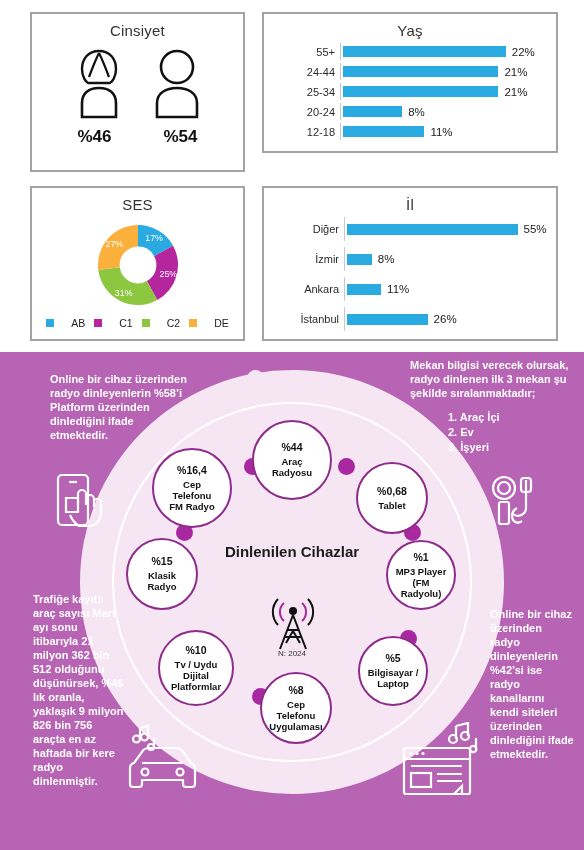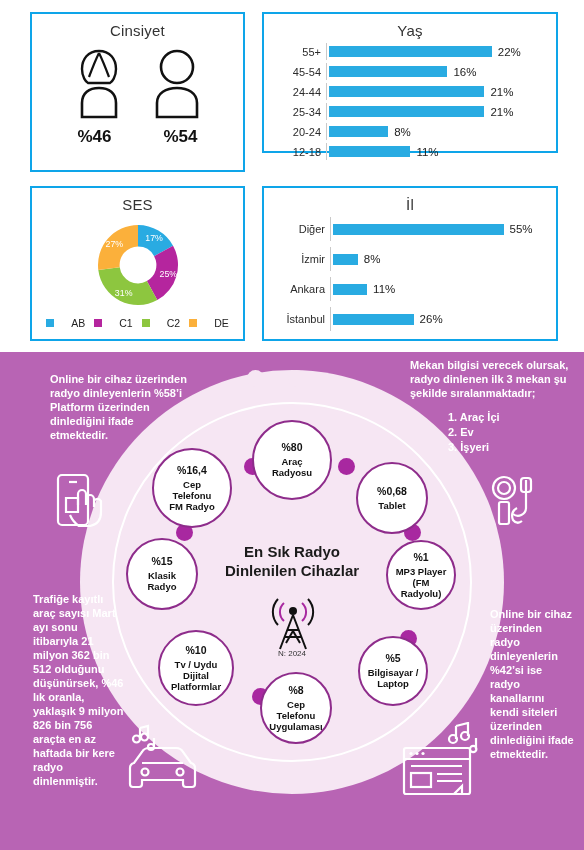--- a/index.html
+++ b/index.html
@@ -12,21 +12,21 @@
   }
 
   
   .stats-area {
     position: absolute; top: 0; left: 0;
     width: 584px; height: 352px;
     background: #ffffff;
   }
   .panel {
     position: absolute;
-    border: 2px solid #0ea5e9;
+    border: 2px solid #a3a3a3;
     background: #ffffff;
   }
   .panel-title {
     text-align: center;
     font-size: 15px;
     color: #333333;
     padding-top: 8px;
     letter-spacing: .2px;
   }
 
@@ -40,21 +40,21 @@
     display: flex; justify-content: center; gap: 26px;
     margin-top: 8px; font-size: 17px; font-weight: bold; color: #111;
   }
   .gender-pcts span { width: 60px; text-align: center; }
 
   
   #panel-yas { left: 262px; top: 12px; width: 296px; height: 141px; }
   #panel-il  { left: 262px; top: 186px; width: 296px; height: 155px; }
   #panel-ses { left: 30px; top: 186px; width: 215px; height: 155px; }
 
-  .barchart { padding: 4px 8px 4px 4px; }
+  .barchart { padding: 4px 8px 4px 18px; }
   .bar-row {
     display: flex; align-items: center;
     height: 17px; margin-bottom: 3px;
   }
   .bar-cat {
     width: 58px; text-align: right; padding-right: 5px;
     font-size: 11px; color: #2b2b2b; white-space: nowrap;
   }
   .bar-axis { width: 1px; background: #c9c9c9; align-self: stretch; }
   .bar-fill {
@@ -173,26 +173,20 @@
   </div>
 
   <div class="panel" id="panel-yas">
     <div class="panel-title">Yaş</div>
     <div class="barchart" id="age-bars">
         <div class="bar-row">
           <div class="bar-cat">55+</div>
           <div class="bar-axis"></div>
           <div class="bar-fill" style="width: 162.8px; background: rgb(41, 171, 226);"></div>
           <div class="bar-val">22%</div>
-        </div>
-        <div class="bar-row">
-          <div class="bar-cat">45-54</div>
-          <div class="bar-axis"></div>
-          <div class="bar-fill" style="width: 118.4px; background: rgb(41, 171, 226);"></div>
-          <div class="bar-val">16%</div>
         </div>
         <div class="bar-row">
           <div class="bar-cat">24-44</div>
           <div class="bar-axis"></div>
           <div class="bar-fill" style="width: 155.4px; background: rgb(41, 171, 226);"></div>
           <div class="bar-val">21%</div>
         </div>
         <div class="bar-row">
           <div class="bar-cat">25-34</div>
           <div class="bar-axis"></div>
@@ -287,35 +281,34 @@
   <div class="dot" style="left:288px; top:18px; background:#F6E6F3;"></div>
   <div class="dot" style="left:244px; top:106px;"></div>
   <div class="dot" style="left:338px; top:106px;"></div>
   <div class="dot" style="left:176px; top:172px;"></div>
   <div class="dot" style="left:404px; top:172px;"></div>
   <div class="dot" style="left:182px; top:296px;"></div>
   <div class="dot" style="left:400px; top:278px;"></div>
   <div class="dot" style="left:252px; top:336px;"></div>
 
   <div class="center-title">
-    <div>En Sık Radyo</div>
     <div>Dinlenilen Cihazlar</div>
   </div>
   <svg class="tower" width="62" height="54" viewBox="0 0 62 54">
     <circle cx="31" cy="14" r="4" fill="#111"></circle>
     <path d="M22 6 A12 12 0 0 0 22 24" fill="none" stroke="#A828A0" stroke-width="2"></path>
     <path d="M40 6 A12 12 0 0 1 40 24" fill="none" stroke="#A828A0" stroke-width="2"></path>
     <path d="M16 2 A19 19 0 0 0 16 28" fill="none" stroke="#111" stroke-width="2"></path>
     <path d="M46 2 A19 19 0 0 1 46 28" fill="none" stroke="#111" stroke-width="2"></path>
     <path d="M31 18 L18 52 M31 18 L44 52 M22 40 L40 40 M25 33 L37 33 M24 46 L31 34 L38 46" fill="none" stroke="#111" stroke-width="2"></path>
   </svg>
   <div class="n-label">N: 2024</div>
 
   <div class="bubble" id="bub-0" style="left:252px; top:68px; width:80px; height:80px;">
-      <div class="pct">%80</div>
+      <div class="pct">%44</div>
       <div class="lbl">Araç</div>
       <div class="lbl">Radyosu</div>
     </div>
   <div class="bubble" id="bub-1" style="left:356px; top:110px; width:72px; height:72px;">
       <div class="pct">%0,68</div>
       <div class="lbl">Tablet</div>
     </div>
   <div class="bubble" id="bub-2" style="left:386px; top:188px; width:70px; height:70px;">
       <div class="pct">%1</div>
       <div class="lbl">MP3 Player</div>

